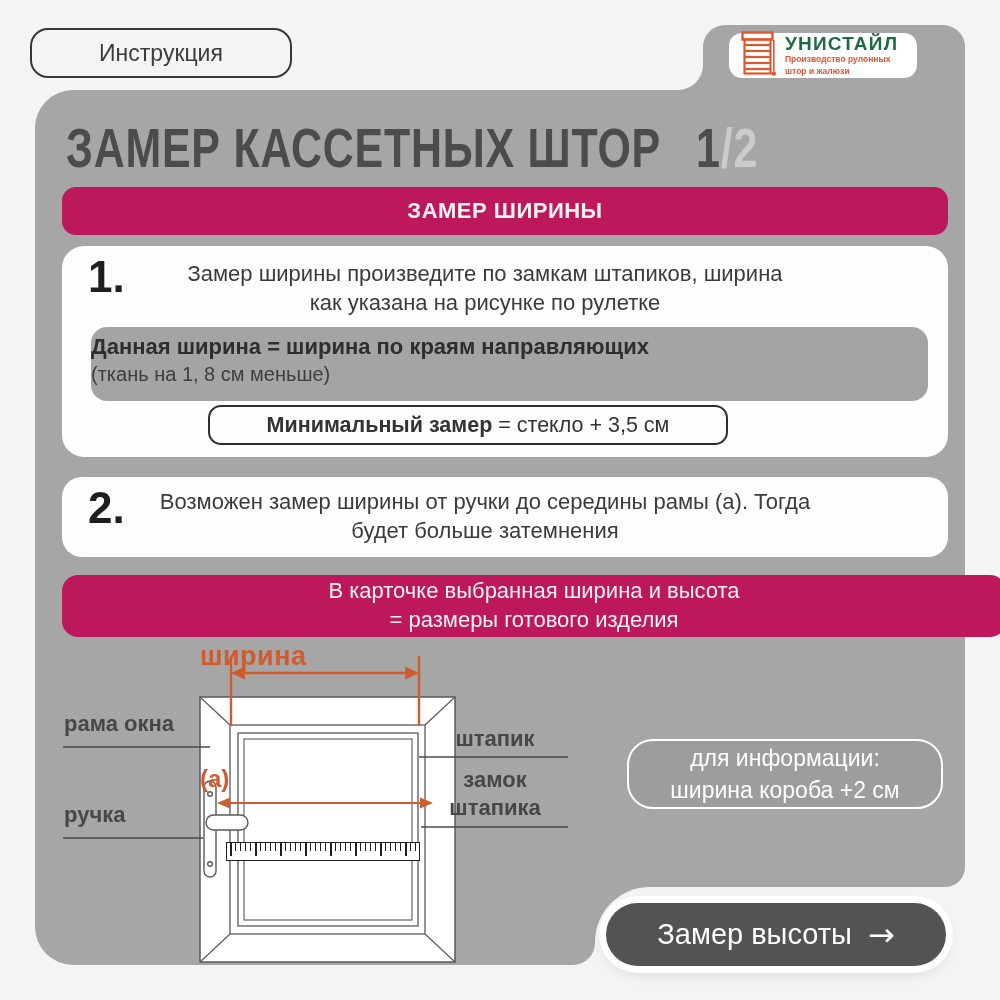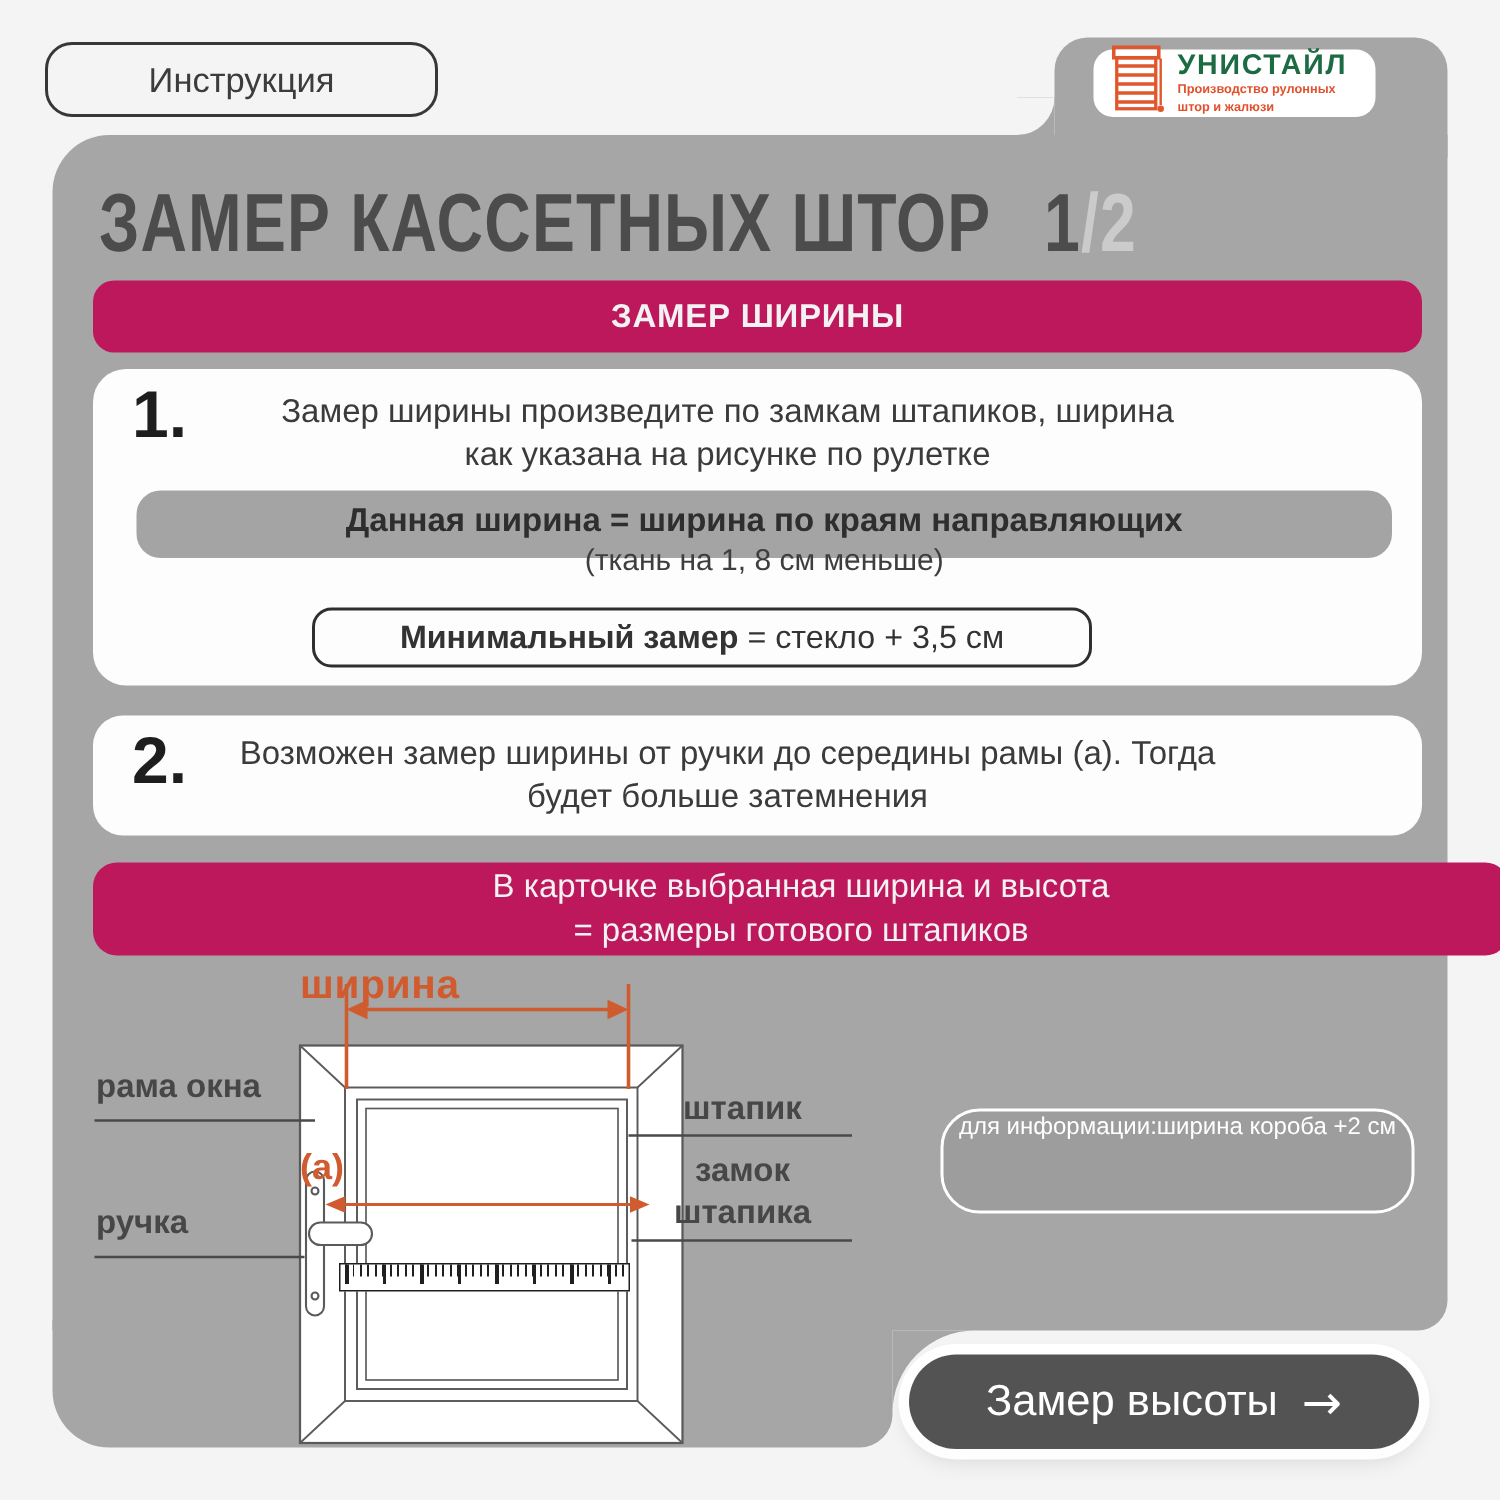--- a/index.html
+++ b/index.html
@@ -33,22 +33,22 @@
      justify-content:center;text-align:center;}
   #bar-width{left:62px;top:187px;width:886px;height:48px;border-radius:14px;font-size:22px;font-weight:bold;letter-spacing:0.5px;}
   #bar-note{left:62px;top:575px;width:944px;height:62px;border-radius:16px;font-size:22px;font-weight:500;line-height:1.3;}
 
   .card{background:#fdfdfd;border-radius:22px;}
   #card1{left:62px;top:246px;width:886px;height:211px;}
   #card2{left:62px;top:477px;width:886px;height:80px;border-radius:20px;}
   .step-num{position:absolute;left:26px;top:6px;font-size:44px;font-weight:bold;color:#1e1e1e;}
   .step-text{position:absolute;left:30px;right:70px;top:13px;text-align:center;font-size:22px;color:#3b3b3b;line-height:1.33;}
   #card2 .step-text{top:10px;}
-  #note-box{position:absolute;left:29px;top:81px;width:837px;height:45px;background:#a4a4a4;border-radius:16px;
-     text-align:center;padding-top:6px;box-sizing:border-box;}
+  #note-box{position:absolute;left:29px;top:81px;width:837px;height:74px;background:#a4a4a4;border-radius:16px;
+     text-align:left;padding-top:6px;box-sizing:border-box;}
   #note-box .b{font-size:22px;font-weight:bold;color:#2e2e2e;line-height:1.25;}
   #note-box .s{font-size:20px;color:#3e3e3e;line-height:1.35;}
   #min-box{position:absolute;left:146px;top:159px;width:520px;height:40px;background:#fdfdfd;border:2.2px solid #2f2f2f;
      border-radius:13px;display:flex;align-items:center;justify-content:center;font-size:21.5px;color:#333;box-sizing:border-box;}
   #min-box .b{font-weight:bold;white-space:pre;}
   #min-box .r{white-space:pre;}
 
   
   .dim{color:#cf5b2e;font-weight:bold;text-align:left;}
   #width-label{left:200px;top:641px;width:250px;font-size:27px;letter-spacing:0.5px;}
@@ -59,21 +59,21 @@
   #bead-label{left:422px;top:726px;width:146px;text-align:center;}
   #lock-label{left:422px;top:766px;width:146px;text-align:center;line-height:1.25;}
 
   #ruler{left:226px;top:842px;width:194px;height:19px;background-color:#fff;border:1.4px solid #1f1f1f;box-sizing:border-box;
      background-image:
        repeating-linear-gradient(90deg,#1f1f1f 0 2.4px,rgba(0,0,0,0) 2.4px 25px),
        repeating-linear-gradient(90deg,#1f1f1f 0 1.3px,rgba(0,0,0,0) 1.3px 5px);
      background-size:186px 13px,186px 8px;background-position:3px 0,3px 0;background-repeat:no-repeat;}
 
   #info-box{left:627px;top:739px;width:316px;height:70px;background:#9d9d9d;border:2.5px solid #fff;border-radius:26px;
-     display:flex;flex-direction:row;justify-content:center;text-align:center;color:#fff;font-size:16px;
+     display:flex;flex-direction:column;justify-content:center;text-align:center;color:#fff;font-size:23px;
      line-height:1.4;font-weight:500;box-sizing:border-box;}
 
   #next-btn{left:606px;top:903px;width:340px;height:63px;background:#535353;border-radius:32px;display:flex;
      align-items:center;justify-content:center;gap:16px;color:#fff;font-size:29px;
      box-shadow:0 0 0 7px rgba(255,255,255,0.95),0 6px 16px rgba(0,0,0,0.15);}
   #next-btn .arr{font-family:"DejaVu Sans",sans-serif;font-size:32px;line-height:1;}
 </style>
 </head>
 <body>
 
@@ -140,21 +140,21 @@
   <div class="abs card" id="card2">
     <div class="step-num">2.</div>
     <div class="step-text">
       <div>Возможен замер ширины от ручки до середины рамы (а). Тогда</div>
       <div>будет больше затемнения</div>
     </div>
   </div>
 
   <div class="abs dark-bar" id="bar-note">
     <div>В карточке выбранная ширина и высота</div>
-    <div>= размеры готового штапиков</div>
+    <div>= размеры готового изделия</div>
   </div>
 
   <svg class="abs" style="left:0;top:630px;" width="600" height="370" viewBox="0 630 600 370">
 
     <g stroke="#5a5a5a" stroke-width="1.5" fill="#ffffff">
       <rect x="200" y="697" width="255" height="265"></rect>
       <line x1="200" y1="697" x2="230" y2="725" stroke-width="1.2"></line>
       <line x1="455" y1="697" x2="425" y2="725" stroke-width="1.2"></line>
       <line x1="200" y1="962" x2="230" y2="934" stroke-width="1.2"></line>
       <line x1="455" y1="962" x2="425" y2="934" stroke-width="1.2"></line>

